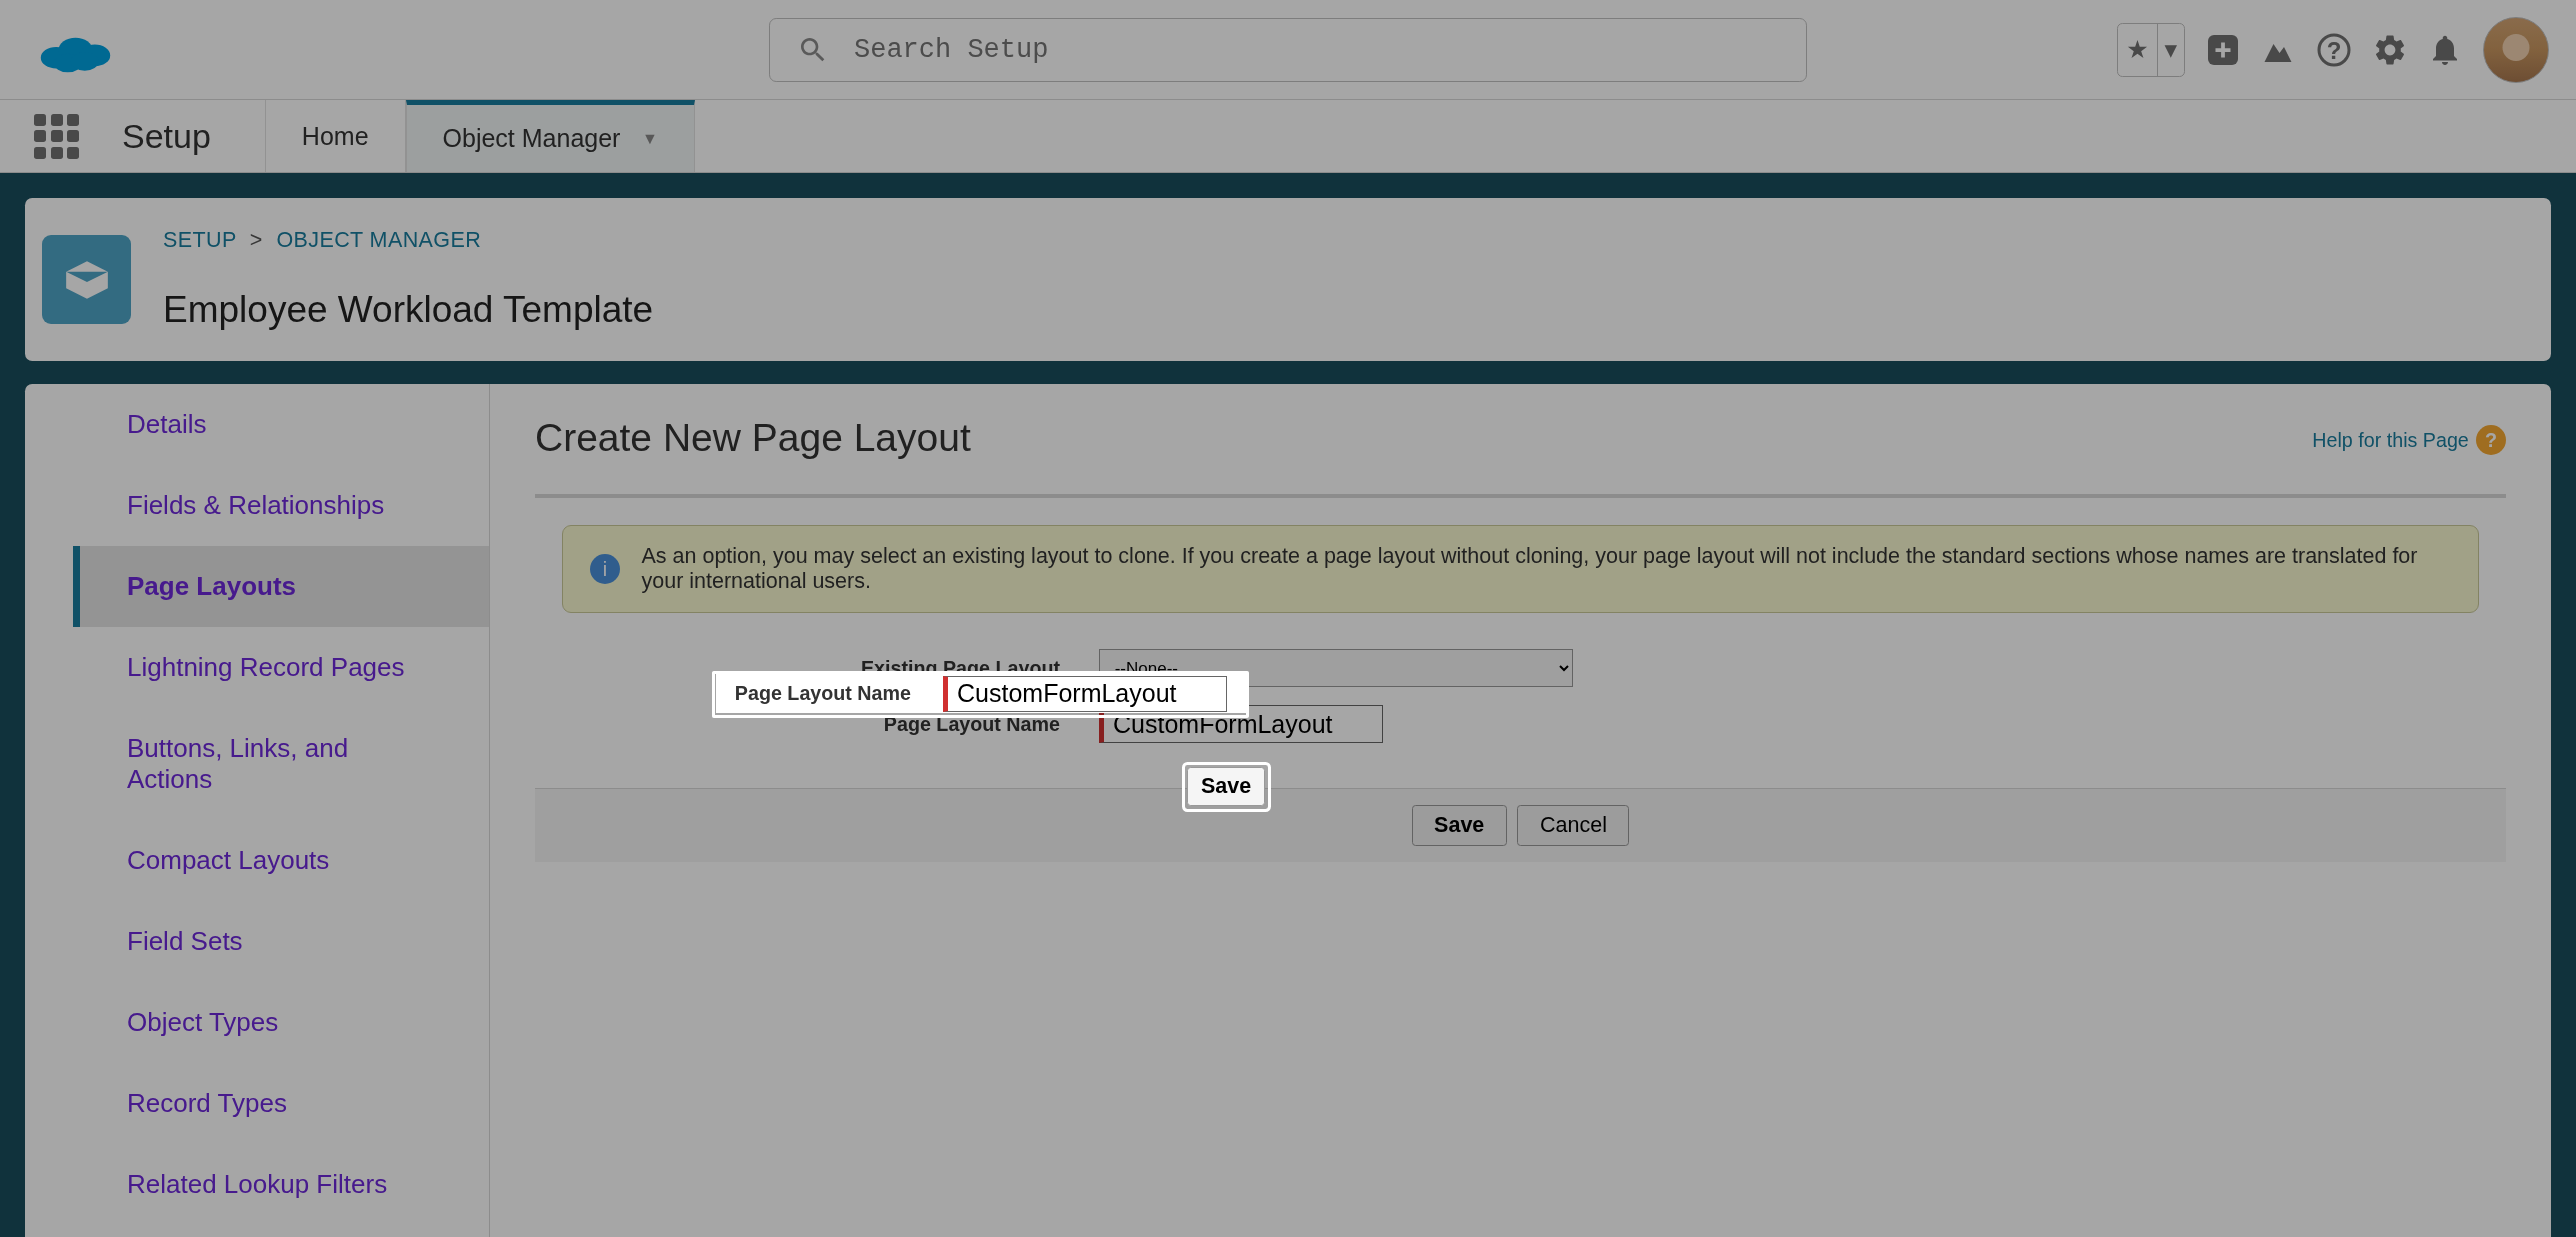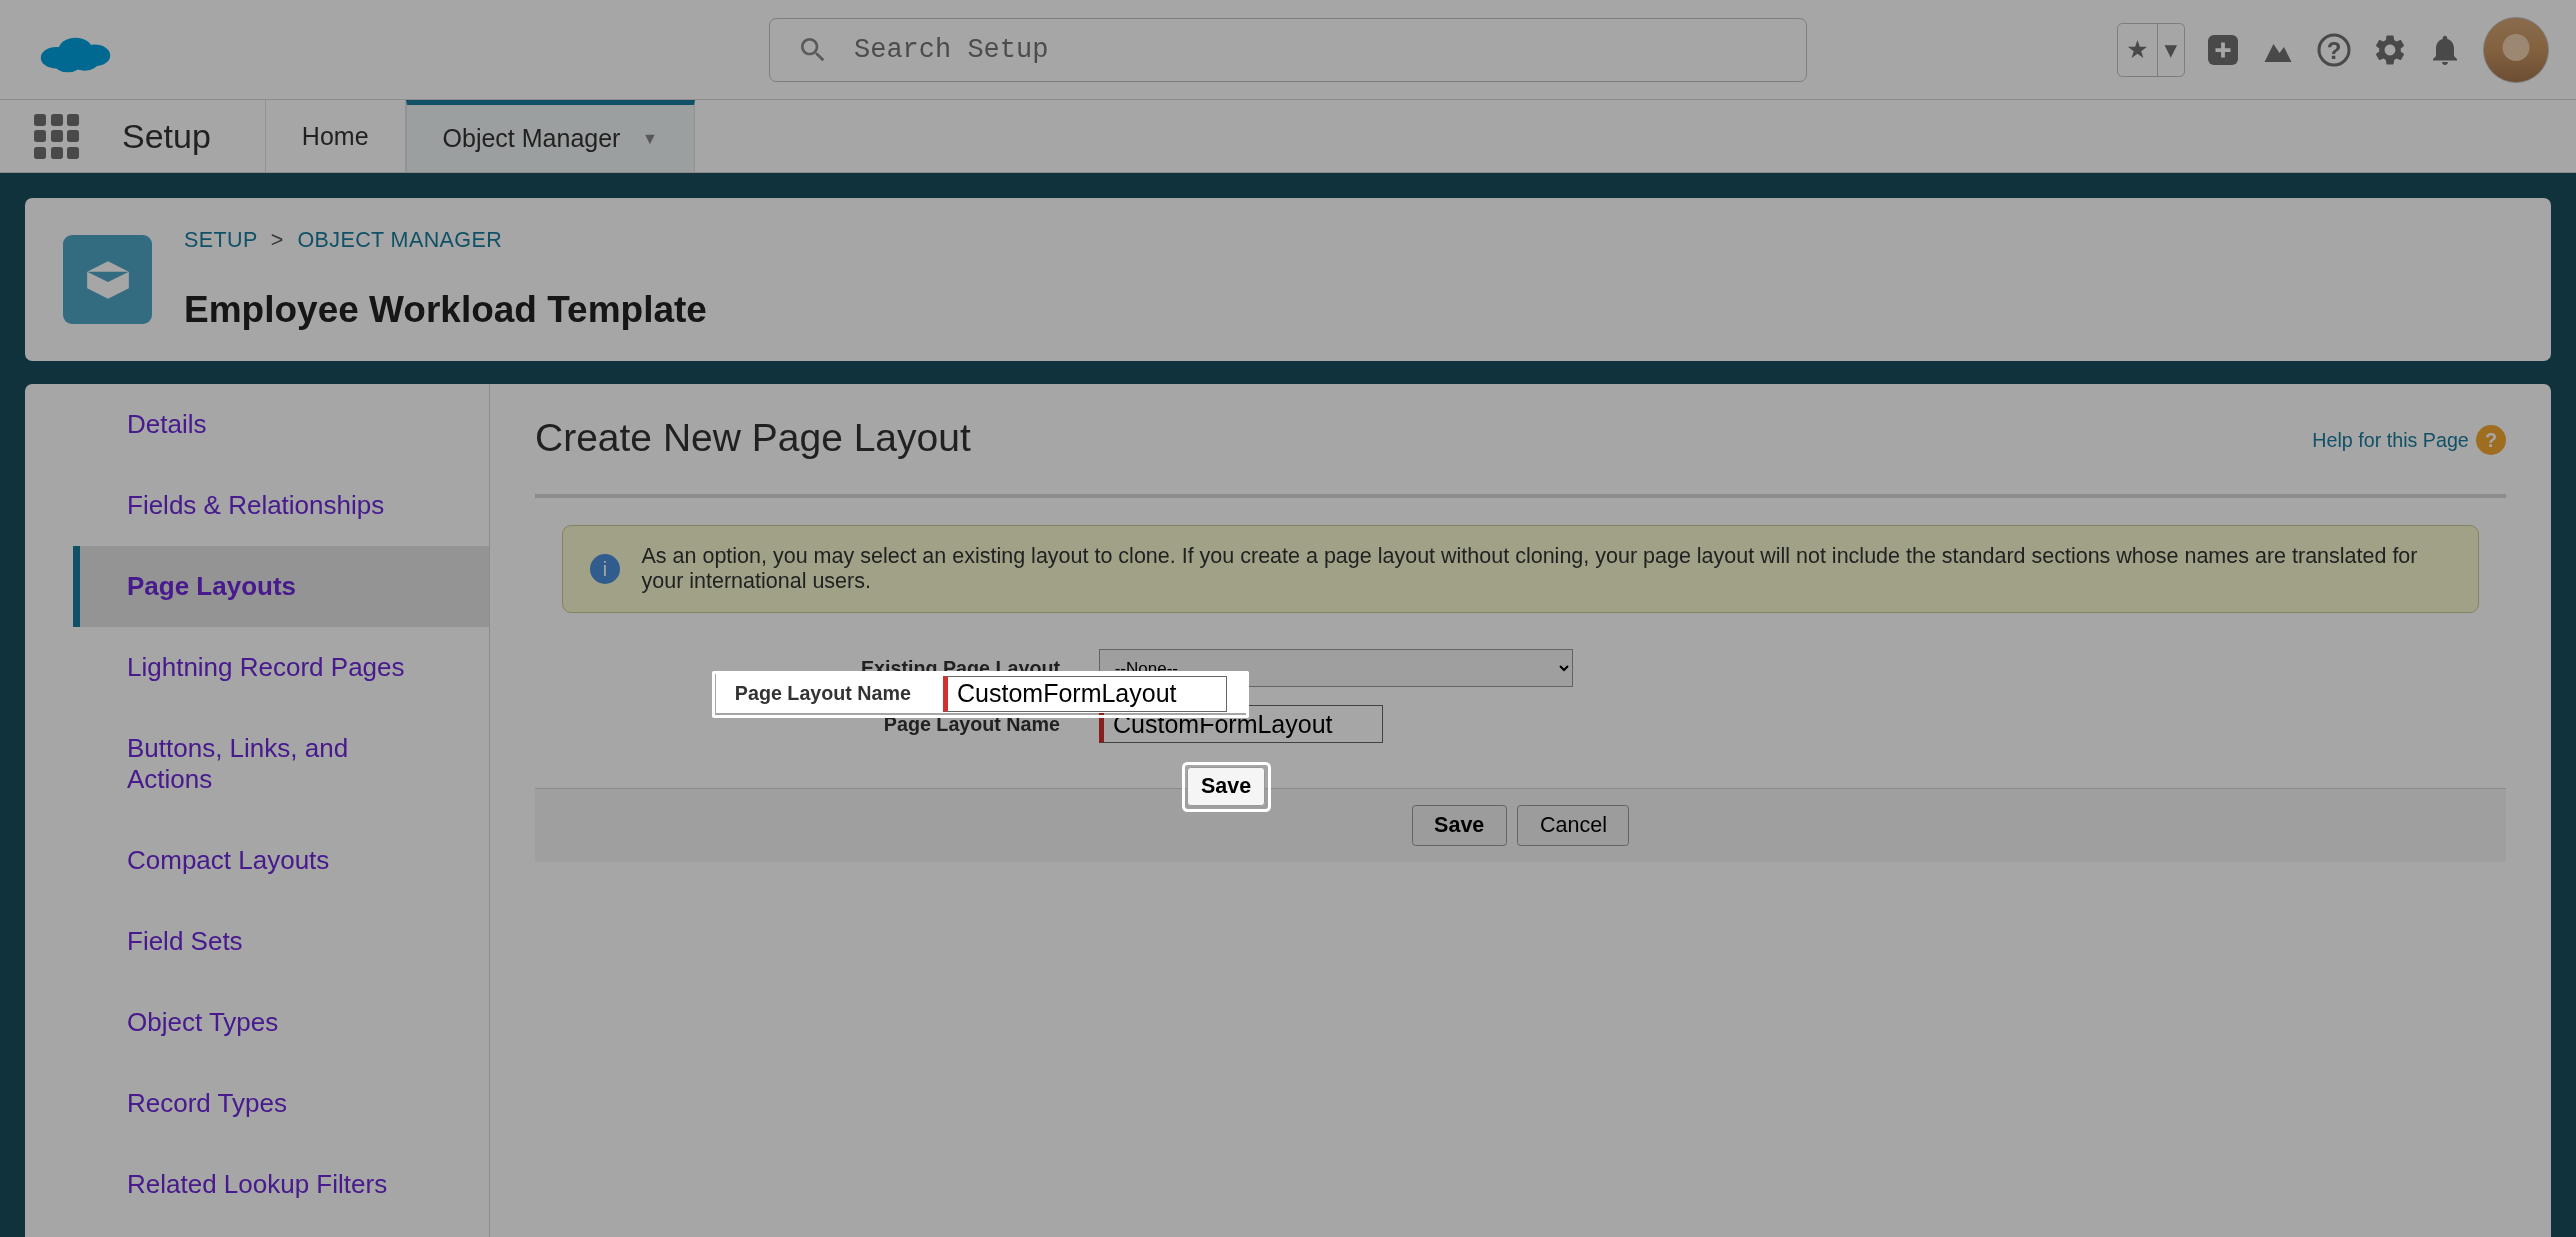--- a/index.html
+++ b/index.html
@@ -189,21 +189,21 @@
       color: #888;
     }
 
     .content-wrap {
       padding: 25px;
     }
 
     .page-header {
       background: #ffffff;
       border-radius: 7.2px;
-      padding: 30px 38px;
+      padding: 30px 17px;
       display: flex;
       align-items: center;
       margin-bottom: 23px;
     }
 
     .header-cube {
       width: 89px;
       height: 89px;
       background: #4fa5c7;
       border-radius: 9px;
@@ -227,21 +227,21 @@
       letter-spacing: 0.4px;
     }
 
     .breadcrumb span.sep {
       color: #555;
       margin: 0 7.2px;
     }
 
     .object-title {
       font-size: 37px;
-      font-weight: 700;
+      font-weight: 400;
       color: #222;
       margin-top: 36px;
     }
 
     .main-panel {
       display: flex;
       background: #ffffff;
       border-radius: 7.2px;
       height: 939px;
       overflow: hidden;

